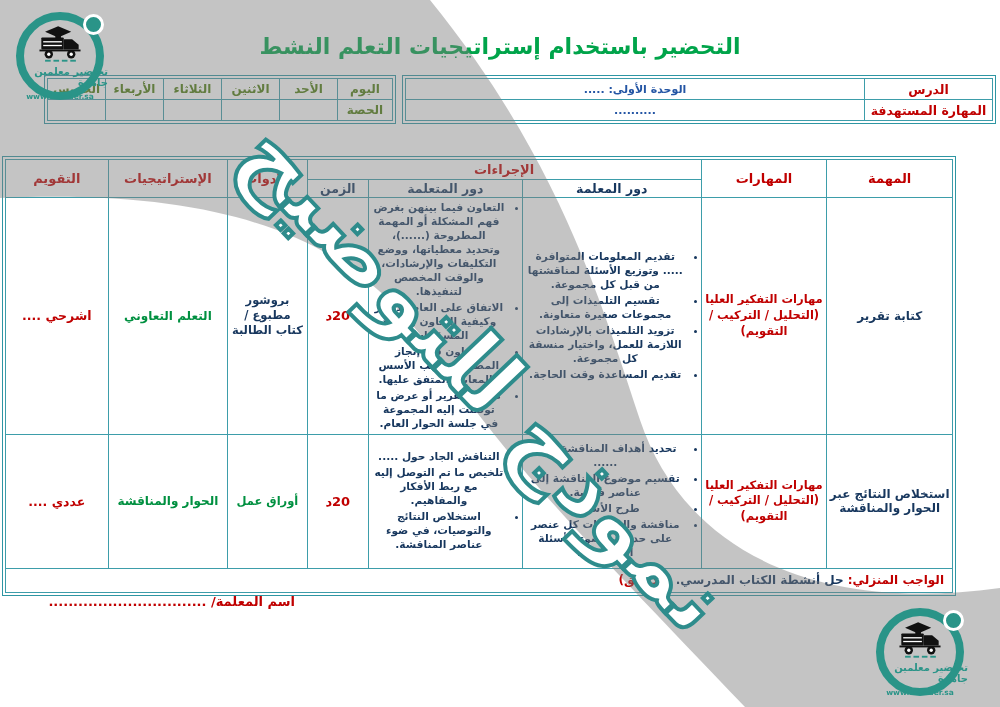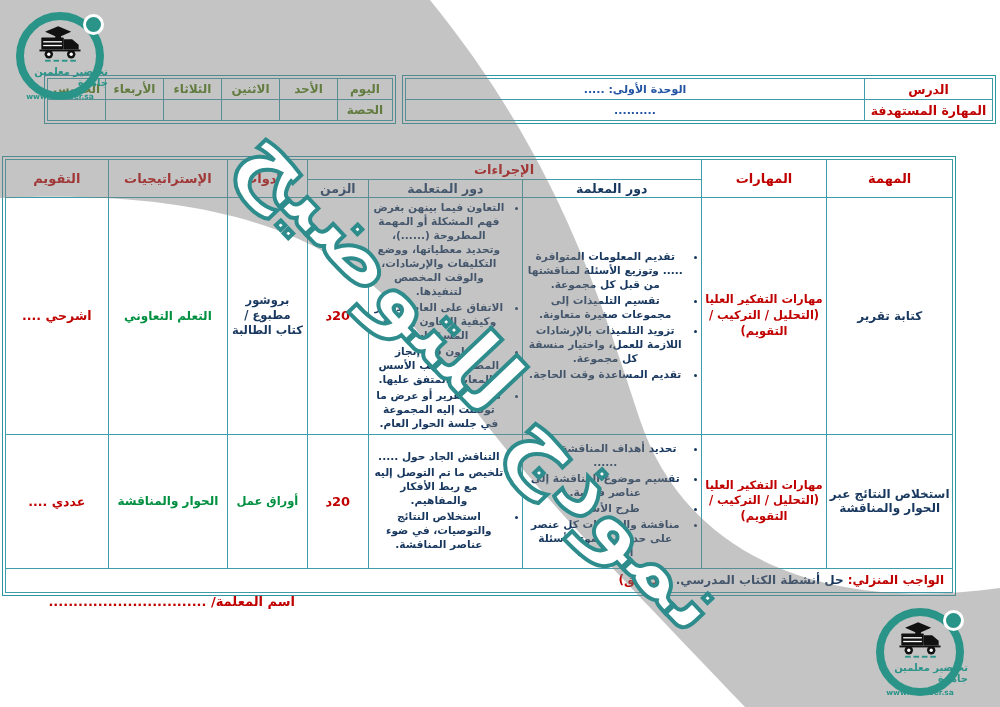--- a/index.html
+++ b/index.html
@@ -67,20 +67,21 @@
   .logo .url{position:absolute;top:84px;left:0;width:100%;text-align:center;
              font-size:7.5px;color:#2A9488;font-weight:bold;direction:ltr;}
   .logo-tl{top:8px;left:12px;}
   .logo-br{top:604px;right:32px;}
 </style>
 </head>
 <body>
 
 <div class="page">
 
+  <div class="page-title">التحضير باستخدام إستراتيجيات التعلم النشط</div>
 
   <div class="top-info">
     <div class="dbl info-wrap">
       <table class="info-table">
         <tbody>
         <tr>
           <th>الدرس</th>
           <td>الوحدة الأولى: .....</td>
         </tr>
         <tr>

